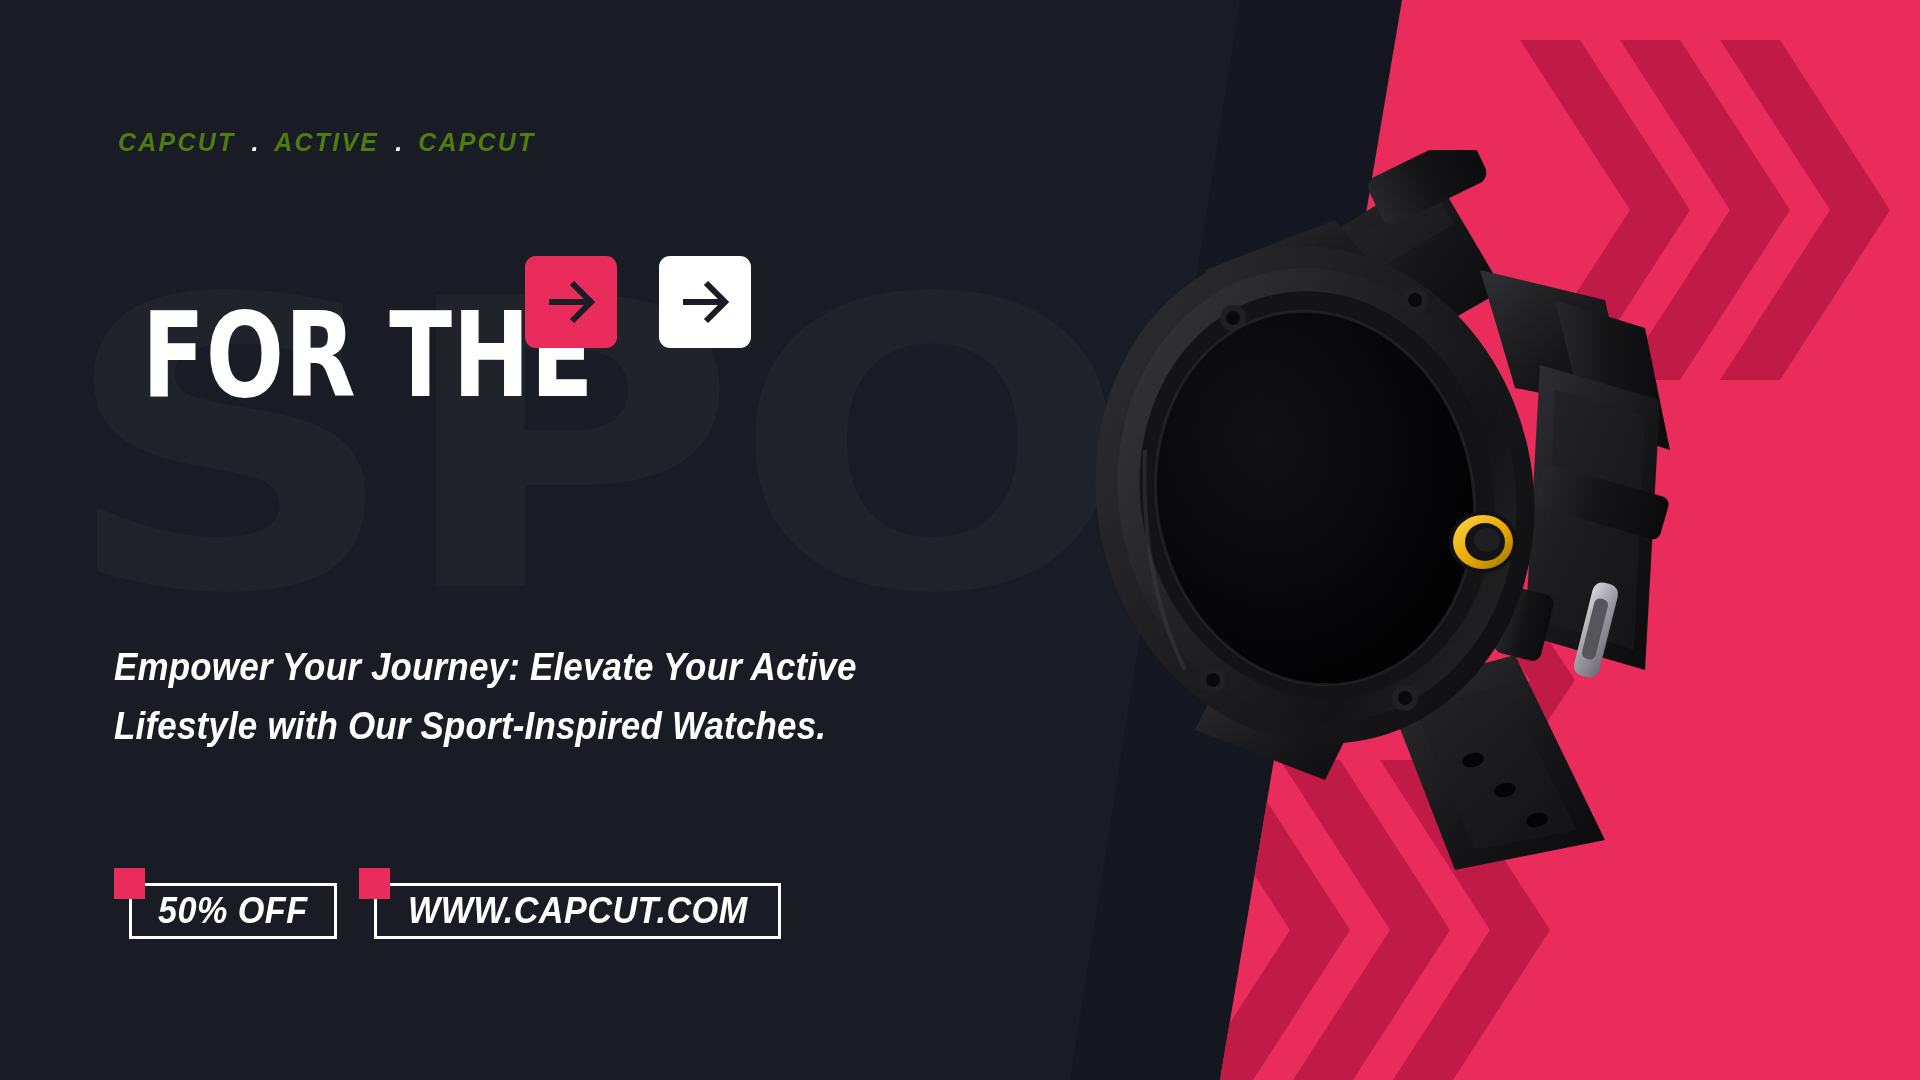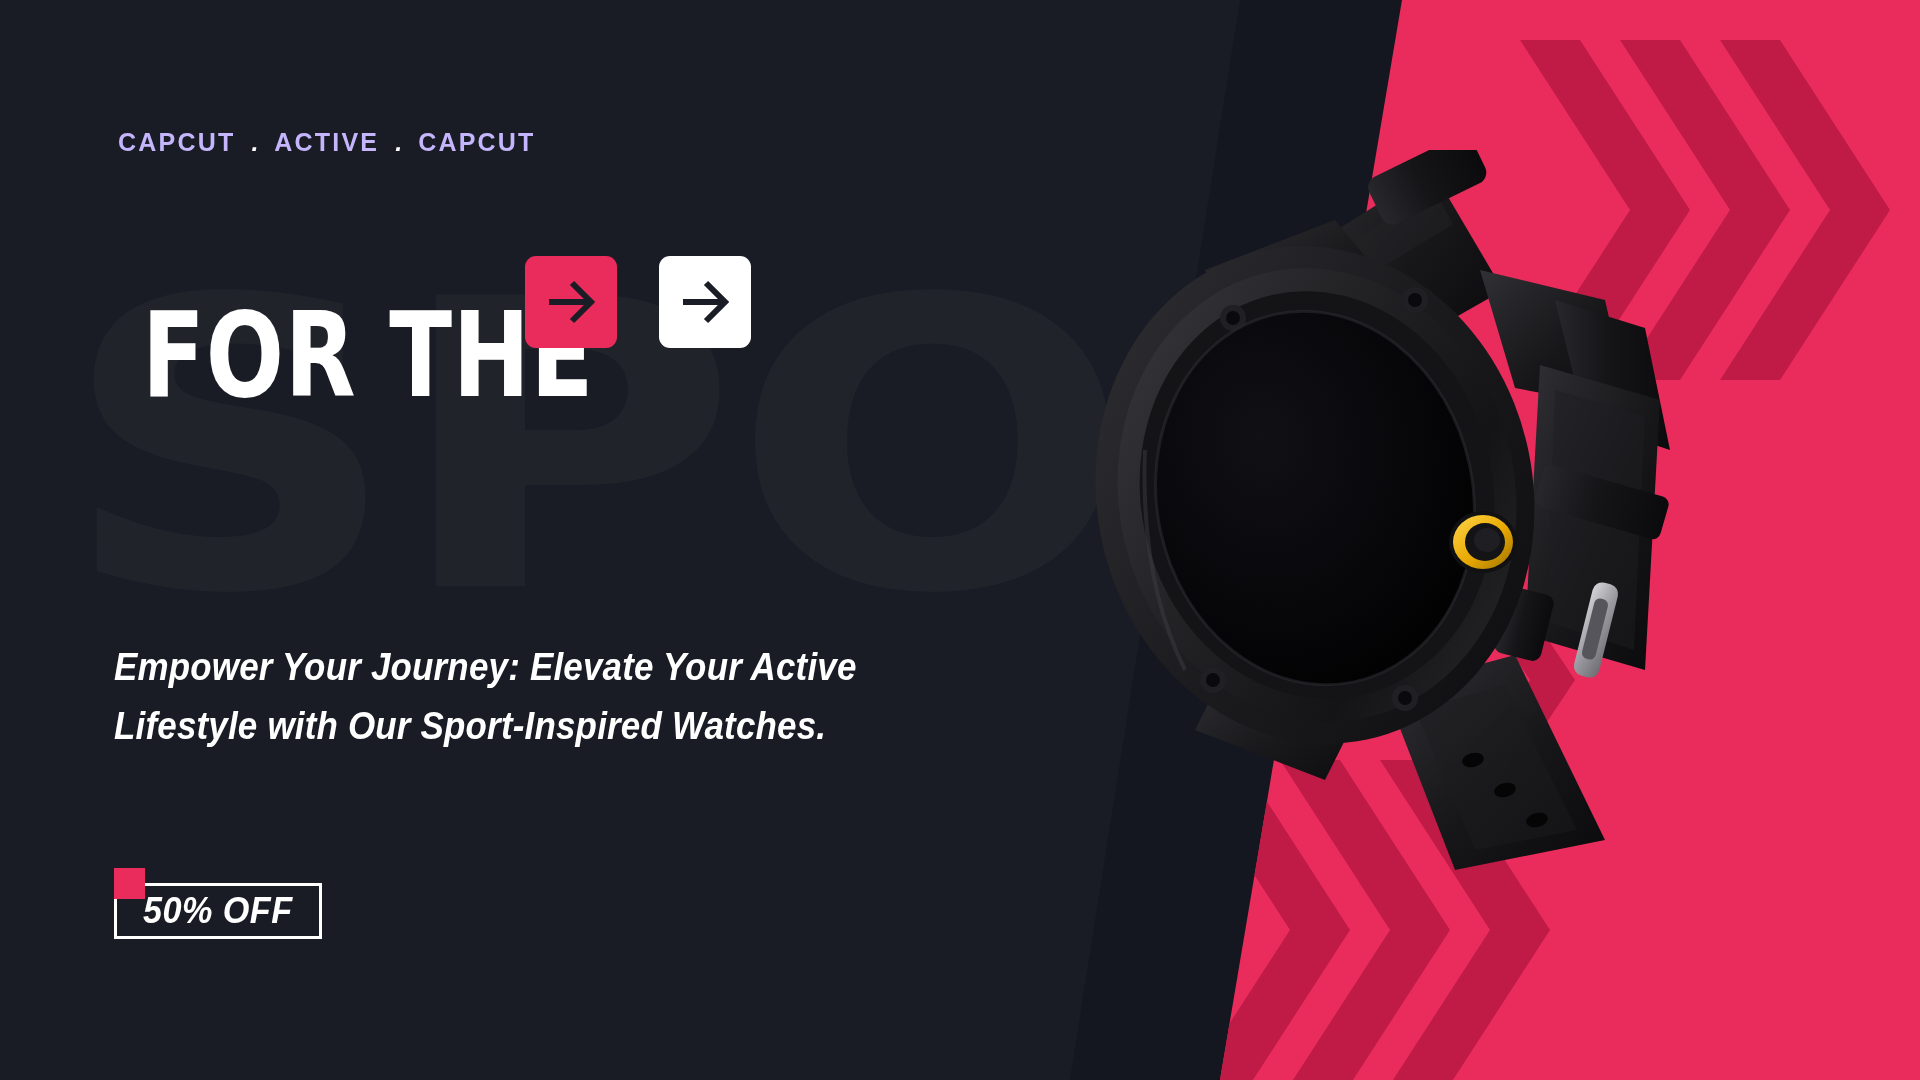--- a/index.html
+++ b/index.html
@@ -44,22 +44,23 @@
     user-select:none;
   }
 
   
   .nav{
     position:absolute; left:118px; top:128px;
     display:flex; align-items:center; gap:0px;
     z-index:20;
   }
   .nav a{
-    color:#c4b5fd;
+    color:#4d7c0f;
     font-family:"Liberation Sans", sans-serif;
+    font-style:italic;
     font-weight:700;
     font-size:25px;
     letter-spacing:2.2px;
     text-decoration:none;
     white-space:nowrap;
   }
   .nav .sep{
     color:#ffffff; font-style:italic; font-weight:700; font-size:25px;
     padding:0 16px;
   }
@@ -114,21 +115,21 @@
   .badges{
     position:absolute; left:114px; top:868px; z-index:20;
     display:flex; gap:22px; align-items:flex-start;
   }
   .badge{ position:relative; }
   .badge-sq{
     position:absolute; left:0px; top:0px;
     width:31px; height:31px; background:#ea2c5c; z-index:3;
   }
   .badge-box{
-    margin-top:15px;
+    margin-left:15px; margin-top:15px;
     border:3px solid #ffffff;
     height:56px;
     display:flex; align-items:center; justify-content:center;
     padding:0 22px;
     position:relative; z-index:2;
   }
   .badge-box span{
     color:#ffffff;
     font-family:"Liberation Sans", sans-serif;
     font-style:italic;
@@ -216,20 +217,26 @@
   <div class="subtitle">
     <div>Empower Your Journey: Elevate Your Active</div>
     <div>Lifestyle with Our Sport-Inspired Watches.</div>
   </div>
 
   <div class="badges">
     <div class="badge">
       <div class="badge-sq"></div>
       <div class="badge-box">
         <span>50% OFF</span>
+      </div>
+    </div>
+    <div class="badge">
+      <div class="badge-sq"></div>
+      <div class="badge-box">
+        <span>WWW.CAPCUT.COM</span>
       </div>
     </div>
   </div>
 
   <div class="watch">
     <svg width="620" height="740" viewBox="0 0 620 740">
       <defs>
         <radialGradient id="faceGrad" cx="38%" cy="32%" r="78%">
           <stop offset="0%" stop-color="#111115"></stop>
           <stop offset="55%" stop-color="#08080b"></stop>

